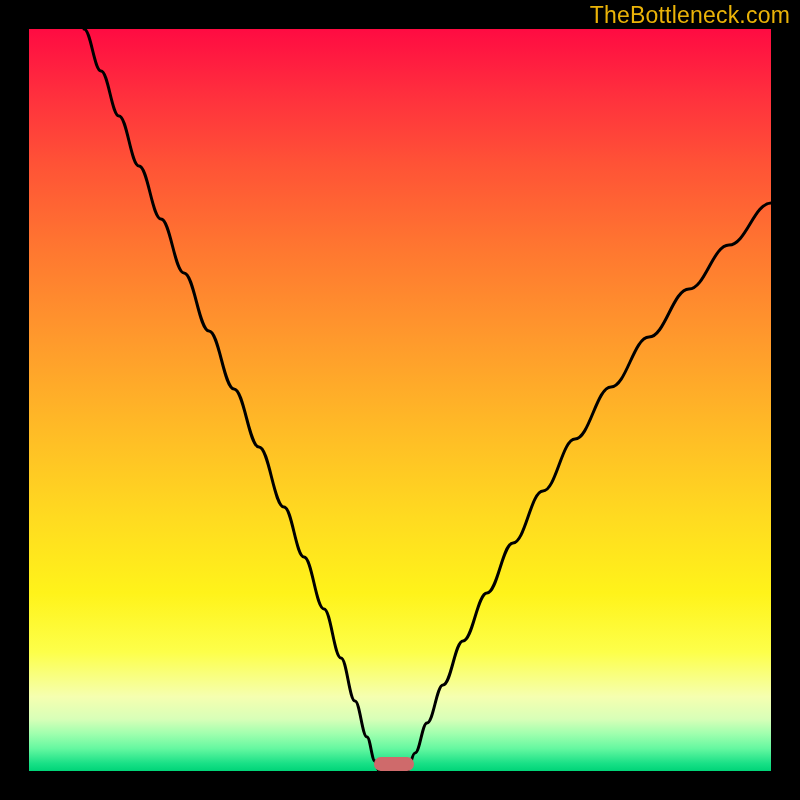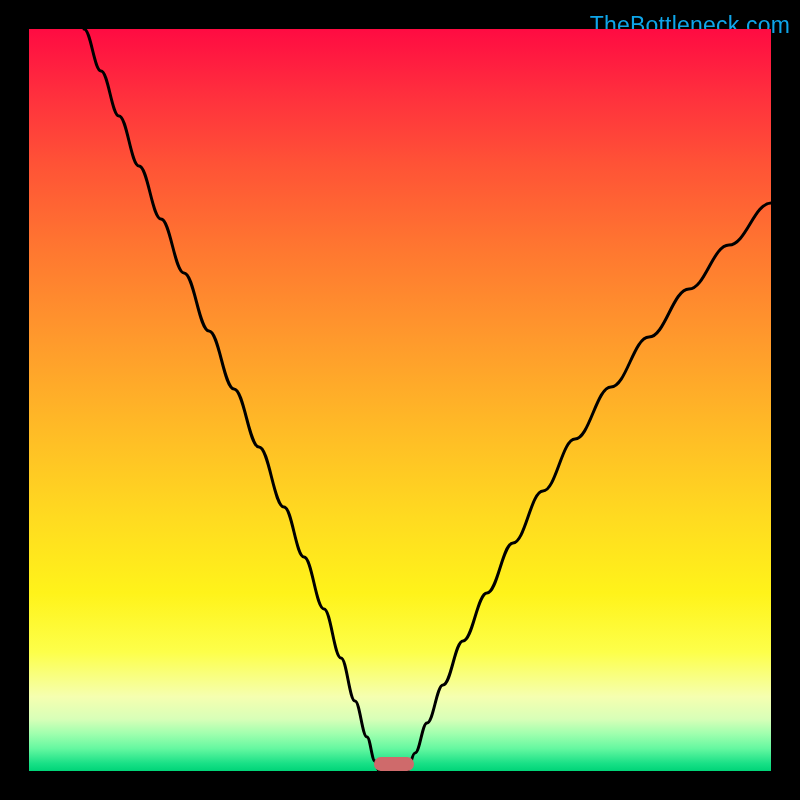--- a/index.html
+++ b/index.html
@@ -30,23 +30,23 @@
       #f5ffb0 90%,
       #d8ffb8 93%,
       #9fffae 95%,
       #64f7a0 97%,
       #18e086 99%,
       #00d478 100%
     );
   }
   .watermark {
     position: absolute;
-    top: 12px;
+    top: 2px;
     right: 10px;
-    color: #0ea5e9;
+    color: #eab308;
     font-size: 23px;
     font-weight: 500;
     letter-spacing: 0.2px;
     text-align: right;
     user-select: none;
   }
   svg.curves {
     position: absolute;
     left: 0;
     top: 0;

